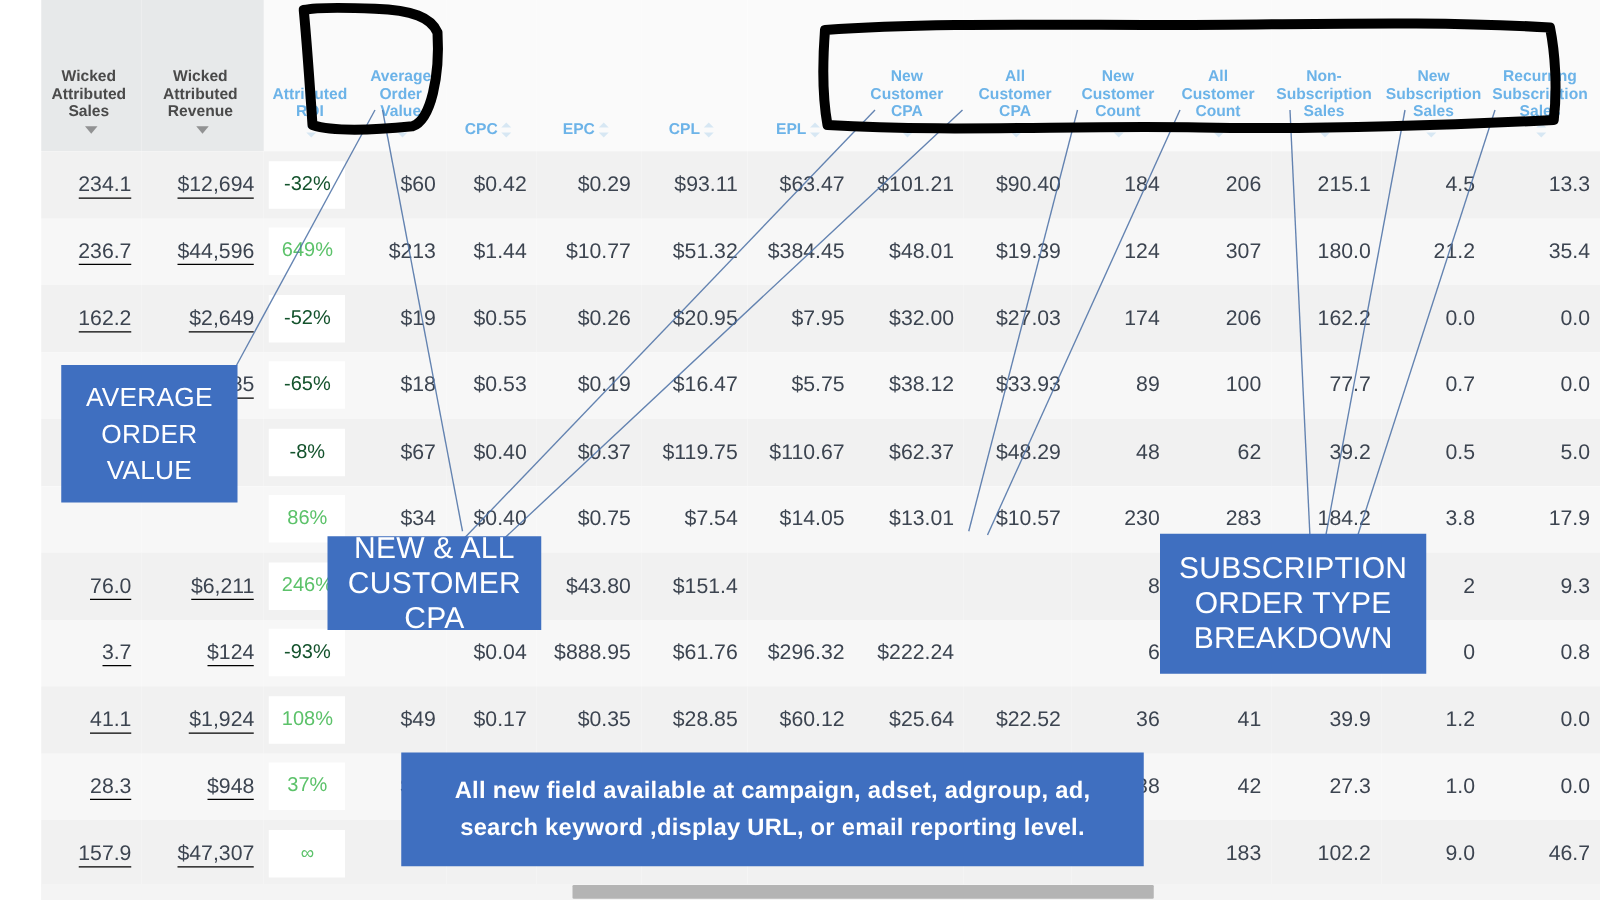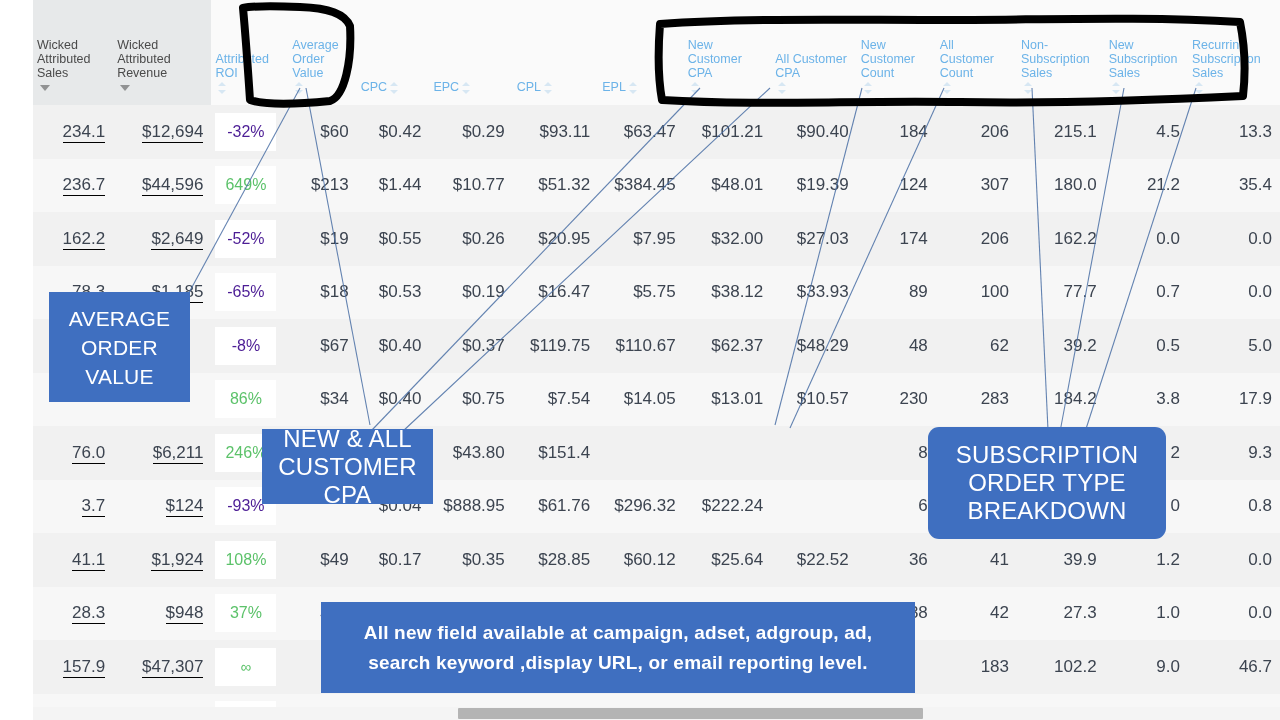--- a/index.html
+++ b/index.html
@@ -7,38 +7,38 @@
     width:1280px;height:720px;overflow:hidden;background:#ffffff;
     font-family:"Liberation Sans","DejaVu Sans",sans-serif;
     position:relative;
   }
   #stage{position:absolute;left:0;top:0;width:1280px;height:720px;overflow:hidden;}
 
   
   .table-wrap{position:absolute;left:33px;top:0;width:1247px;height:720px;background:#ffffff;}
   table.grid{border-collapse:collapse;width:1247px;table-layout:fixed;}
   table.grid th{
-    background:#eaeced;color:#6cb3e8;font-size:12.5px;font-weight:400;line-height:14px;
-    text-align:left;vertical-align:bottom;padding:0 8px 10px 4px;height:95px;
+    background:#eaeced;color:#6cb3e8;font-size:12.5px;font-weight:700;line-height:14px;
+    text-align:center;vertical-align:bottom;padding:16px 8px 10px 4px;height:95px;
     position:relative;white-space:normal;
   }
   table.grid th.firstgroup{background:#e7e9ea;color:#4a4a4a;}
   table.grid th.lightbg{background:#fafafa;}
   table.grid td{
     font-size:17px;color:#3c4450;text-align:right;padding:0 8px 0 4px;
     height:53.5px;vertical-align:middle;white-space:nowrap;
   }
   tr.r-odd td{background:#f1f1f1;}
   tr.r-even td{background:#f7f7f7;}
   td.linkcell{color:#5ab0e8;}
   td.linkcell span.u{border-bottom:1px solid #000000;padding-bottom:1px;}
   td.roicell{padding:0;}
   .roibox{background:#ffffff;height:38px;line-height:38px;margin:7px 4px 7px 0;
           text-align:center;font-size:16px;}
-  .roi-neg{color:#4c1d95;margin-top:48px;}
+  .roi-neg{color:#14532d;margin-top:48px;}
   .roi-pos{color:#5cc26a;text-align:center;}
   .roi-inf{color:#5cc26a;font-size:15px;}
   .sorticon{display:inline-block;width:9px;height:14px;vertical-align:middle;margin-left:3px;
             position:relative;opacity:.55;}
   .sorticon:before,.sorticon:after{content:"";position:absolute;left:0;
       border-left:4.5px solid transparent;border-right:4.5px solid transparent;}
   .sorticon:before{top:1px;border-bottom:4.5px solid #bcd9ef;}
   .sorticon:after{bottom:1px;border-top:4.5px solid #bcd9ef;}
   .sorticon.dark:before{border-bottom-color:#4a4a4a;}
   .sorticon.dark:after{border-top-color:#4a4a4a;}
@@ -376,21 +376,21 @@
 
   <div class="callout" style="left:49px;top:292px;width:141px;height:110px;">
     <span>AVERAGE ORDER VALUE</span>
   </div>
 
   <div class="callout small" style="left:262px;top:429px;width:171px;height:75px;">
     <span>NEW &amp; ALL CUSTOMER CPA</span>
   </div>
 
 
-  <div class="callout small" style="left:928px;top:427px;width:238px;height:112px;border-radius:11px;">
+  <div class="callout small" style="left:928px;top:427px;width:213px;height:112px;">
     <span>SUBSCRIPTION ORDER TYPE BREAKDOWN</span>
   </div>
 
   <div class="callout note" style="left:321px;top:602px;width:594px;height:91px;padding:0 36px;box-sizing:border-box;font-weight:bold;">
     <span>All new field available at campaign, adset, adgroup, ad, search keyword ,display URL, or email reporting level.</span>
   </div>
 
 </div>
 
 </body></html>

